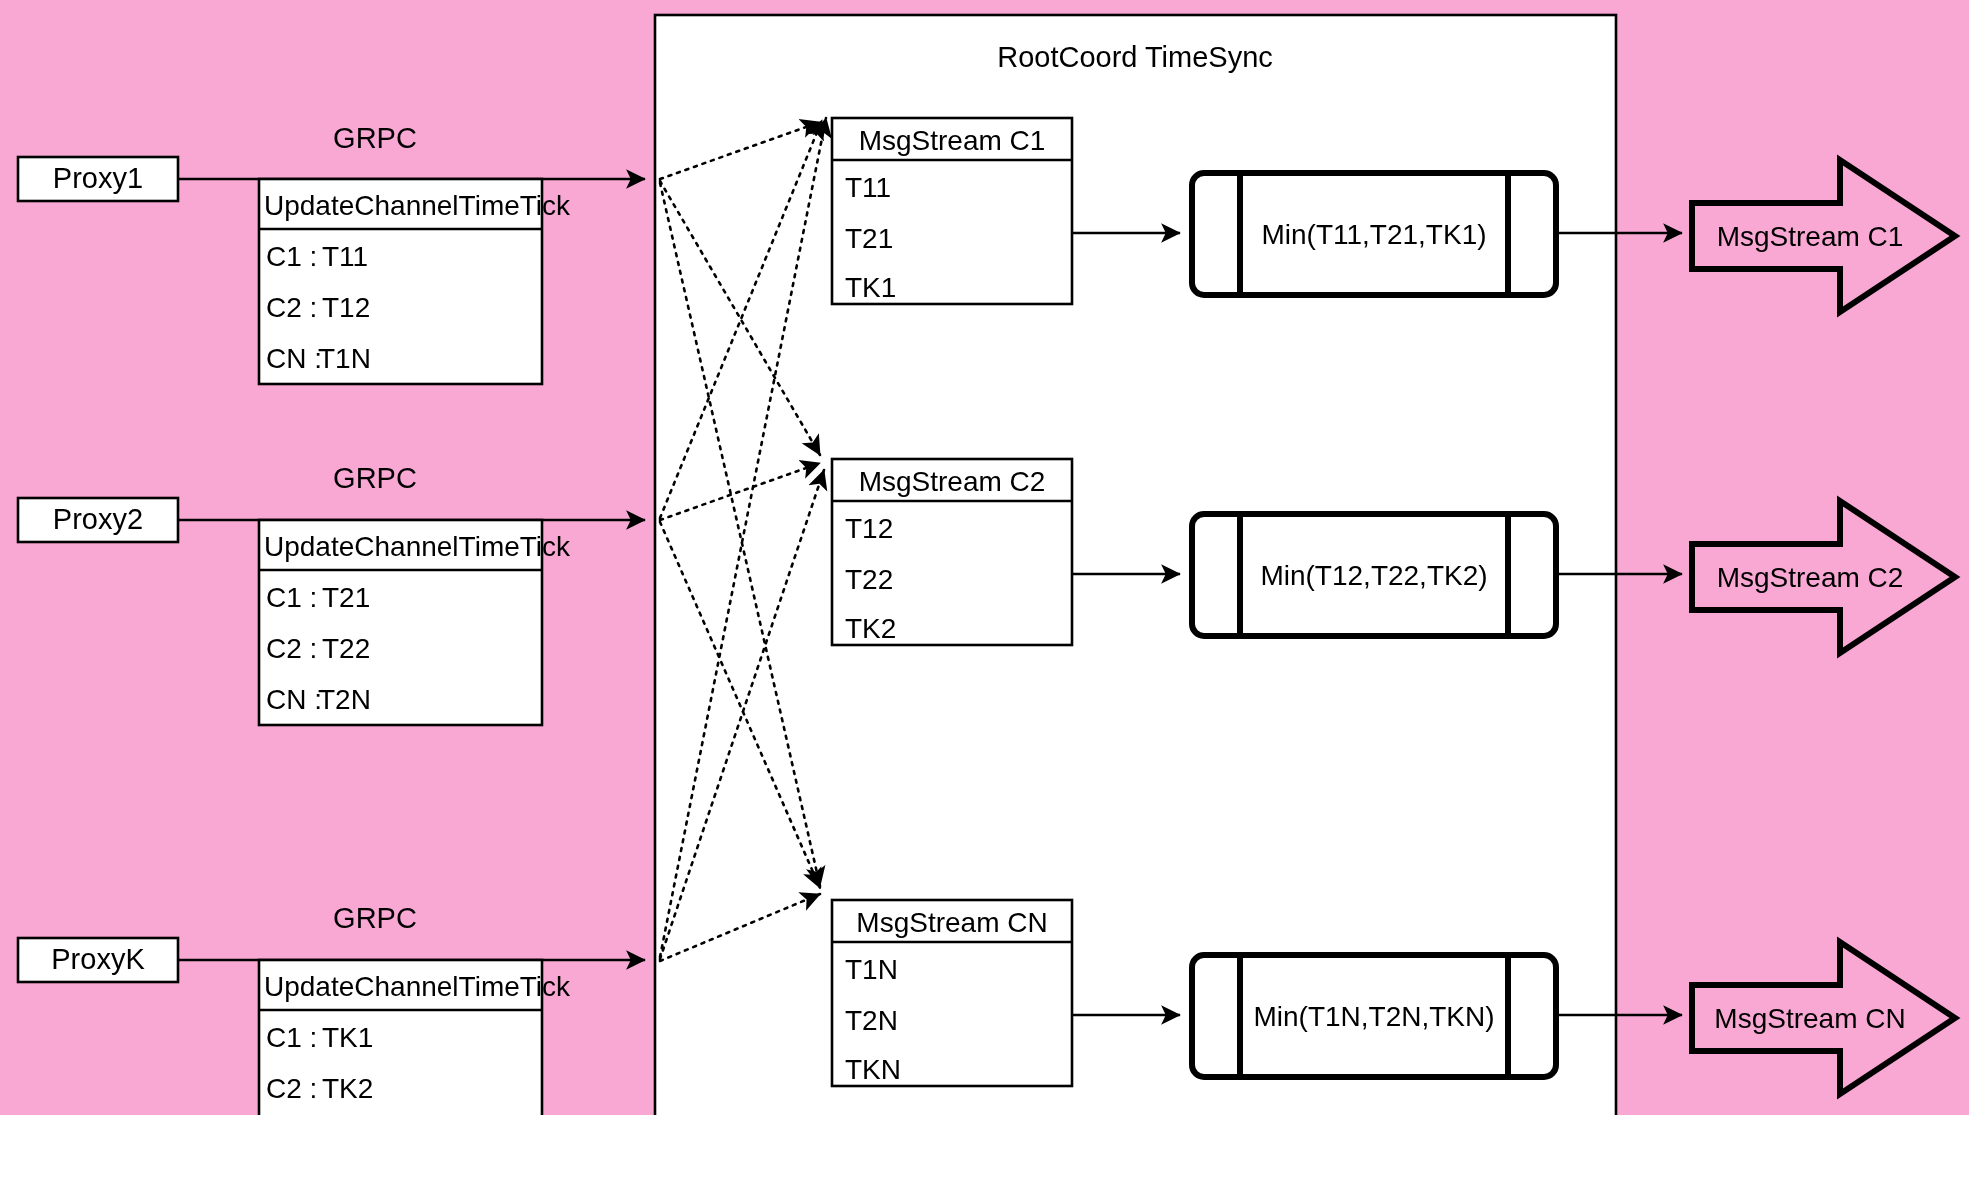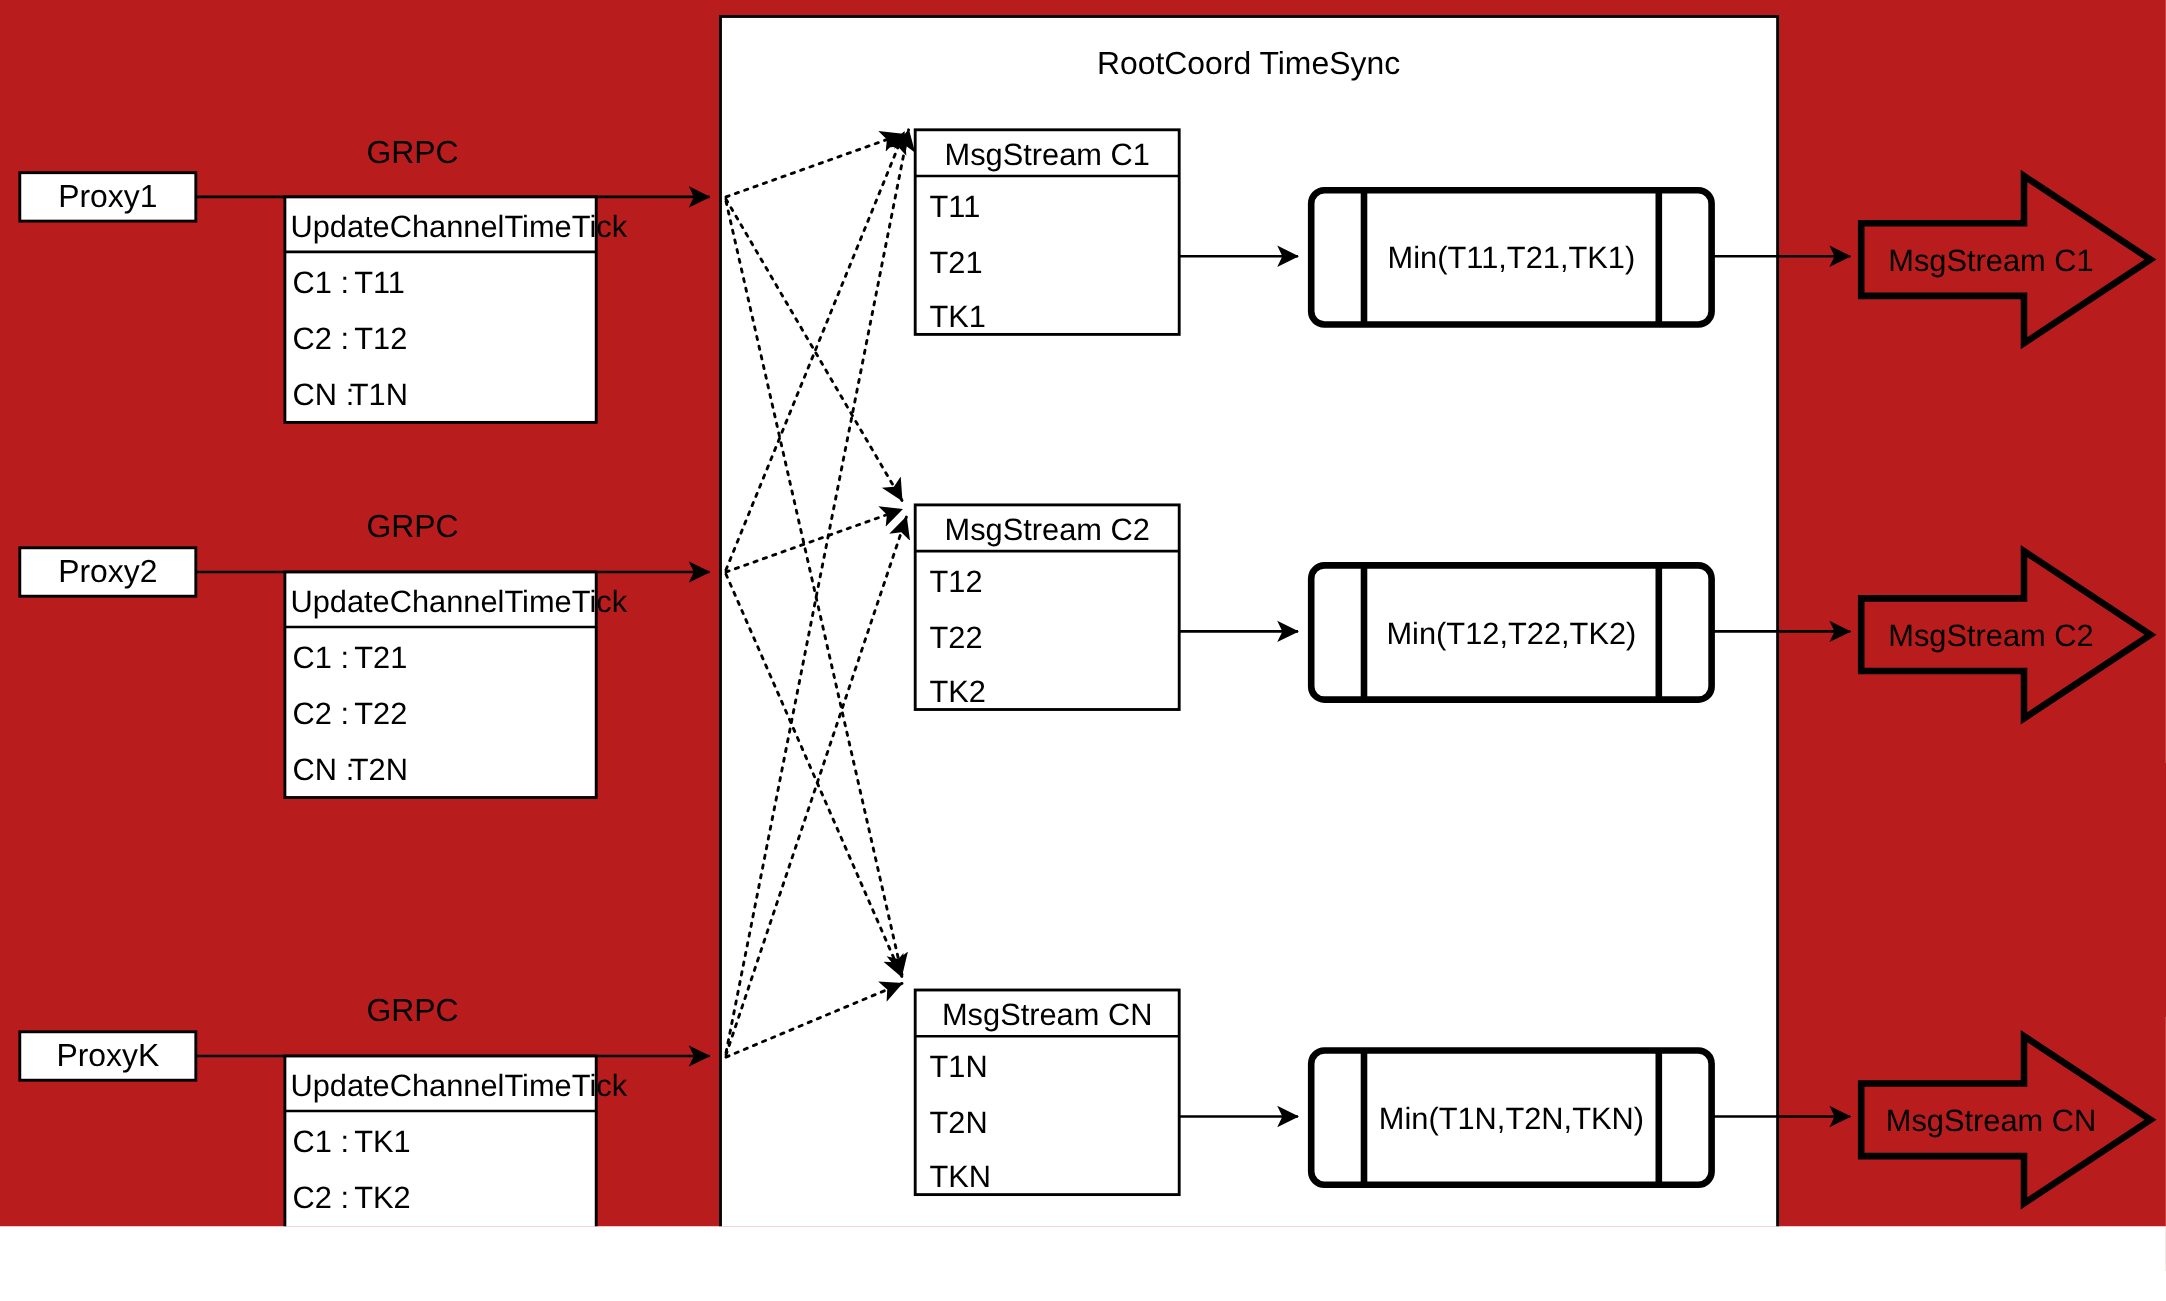--- a/index.html
+++ b/index.html
@@ -7,21 +7,21 @@
     padding: 0;
     background: #ffffff;
   }
   body {
     font-family: "Liberation Sans", sans-serif;
   }
   #diagram-root {
     position: relative;
     width: 1969px;
     height: 1115px;
-    background: #b91c1c;
+    background: #f9a8d4;
     overflow: hidden;
   }
   svg.canvas {
     display: block;
     width: 1969px;
     height: 1183px;
   }
   text {
     font-family: "Liberation Sans", sans-serif;
     fill: #000000;

